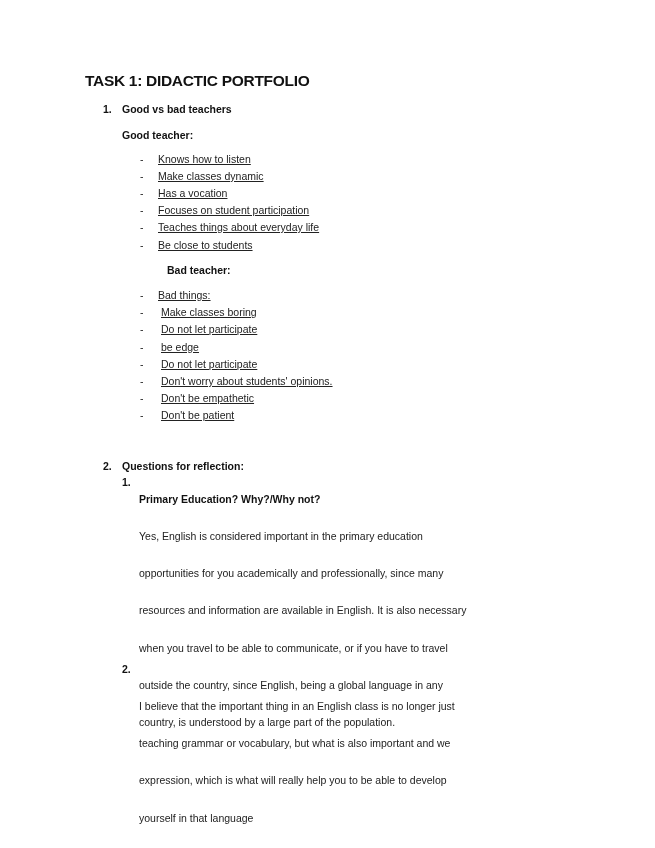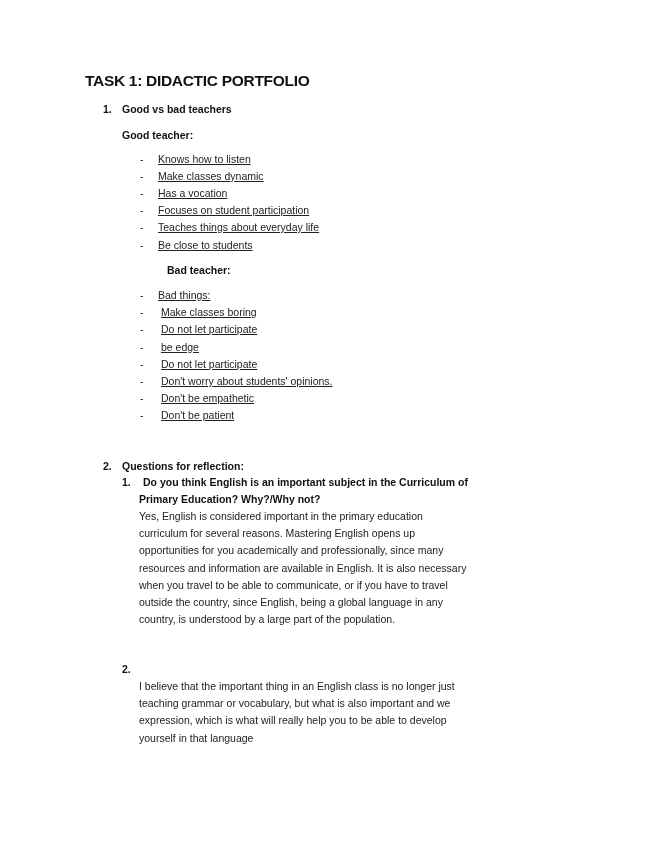--- a/index.html
+++ b/index.html
@@ -9,21 +9,21 @@
     color: #1a1a1a;
   }
   .page { position: absolute; left: 0; top: 0; width: 655px; height: 606px; }
   .abs { position: absolute; white-space: nowrap; }
   .title { left: 85px; top: 72px; font-size: 15.5px; font-weight: bold; letter-spacing: -0.3px; color: #111; }
   .h1 { font-size: 10.5px; font-weight: bold; color: #111; }
   .h2 { font-size: 10.5px; font-weight: bold; color: #111; }
   .li { font-size: 10.5px; color: #222; text-decoration: underline; }
   .dash { font-size: 10.5px; color: #222; }
   .para { font-size: 10.5px; color: #222; line-height: 17.2px; white-space: normal; }
-  .para span { display: block; white-space: nowrap; }
+  .para span { display: block; white-space: nowrap; margin-top: 20px; }
 </style>
 </head>
 <body>
 
 <div class="page">
 
   <div class="abs title">TASK 1: DIDACTIC PORTFOLIO</div>
 
   <div class="abs h1" style="left:103px; top:103px;">1.</div>
   <div class="abs h1" style="left:122px; top:103px;">Good vs bad teachers</div>
@@ -63,26 +63,24 @@
     <div class="abs dash" style="left:140px; top:392px;">-</div>
     <div class="abs li" style="left:161px; top:392px;">Don't be empathetic</div>
     <div class="abs dash" style="left:140px; top:409px;">-</div>
     <div class="abs li" style="left:161px; top:409px;">Don't be patient</div>
   </div>
 
   <div class="abs h1" style="left:103px; top:460px;">2.</div>
   <div class="abs h1" style="left:122px; top:460px;">Questions for reflection:</div>
 
   <div class="abs h2" style="left:122px; top:476px;">1.</div>
-  <div class="abs h2" style="left:143px; top:476px;">Do you think English is an important subject in the Curriculum of</div>
   <div class="abs h2" style="left:139px; top:493px;">Primary Education? Why?/Why not?</div>
 
   <div class="abs para" style="left:139px; top:508px;">
     <span>Yes, English is considered important in the primary education</span>
-    <span>curriculum for several reasons.  Mastering English opens up</span>
     <span>opportunities for you academically and professionally, since many</span>
     <span>resources and information are available in English.  It is also necessary</span>
     <span>when you travel to be able to communicate, or if you have to travel</span>
     <span>outside the country, since English, being a global language in any</span>
     <span>country, is understood by a large part of the population.</span>
   </div>
 
   <div class="abs h2" style="left:122px; top:663px;">2.</div>
 
   <div class="abs para" style="left:139px; top:678px;">

